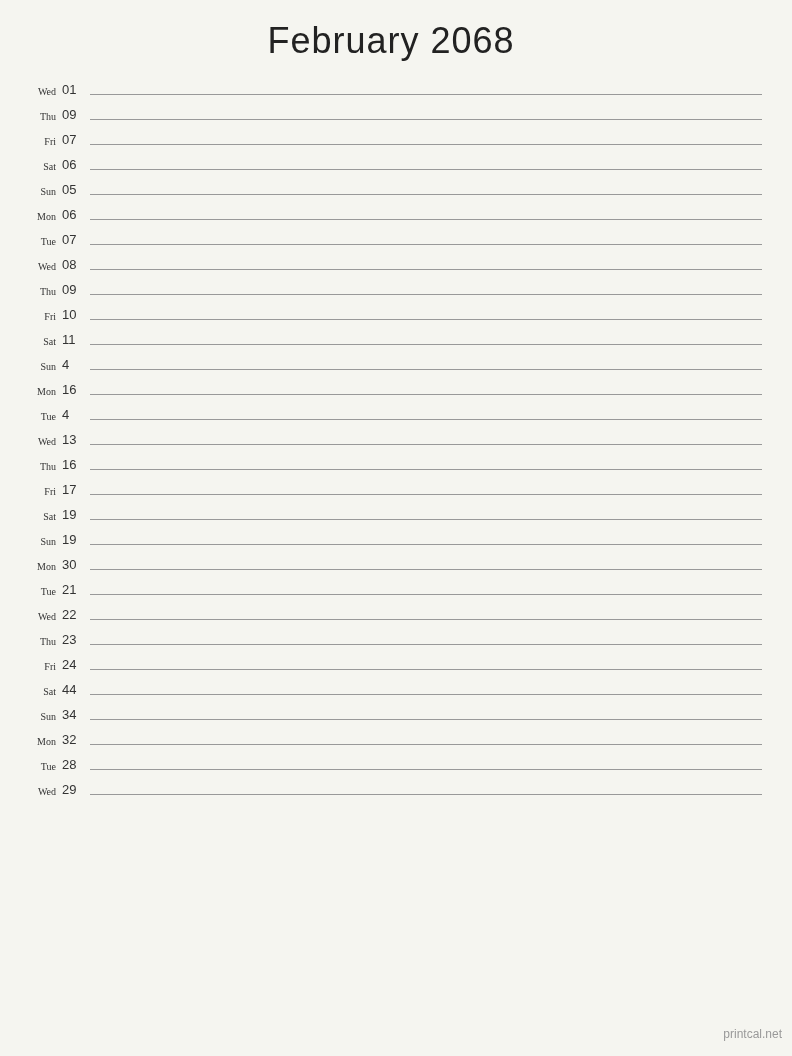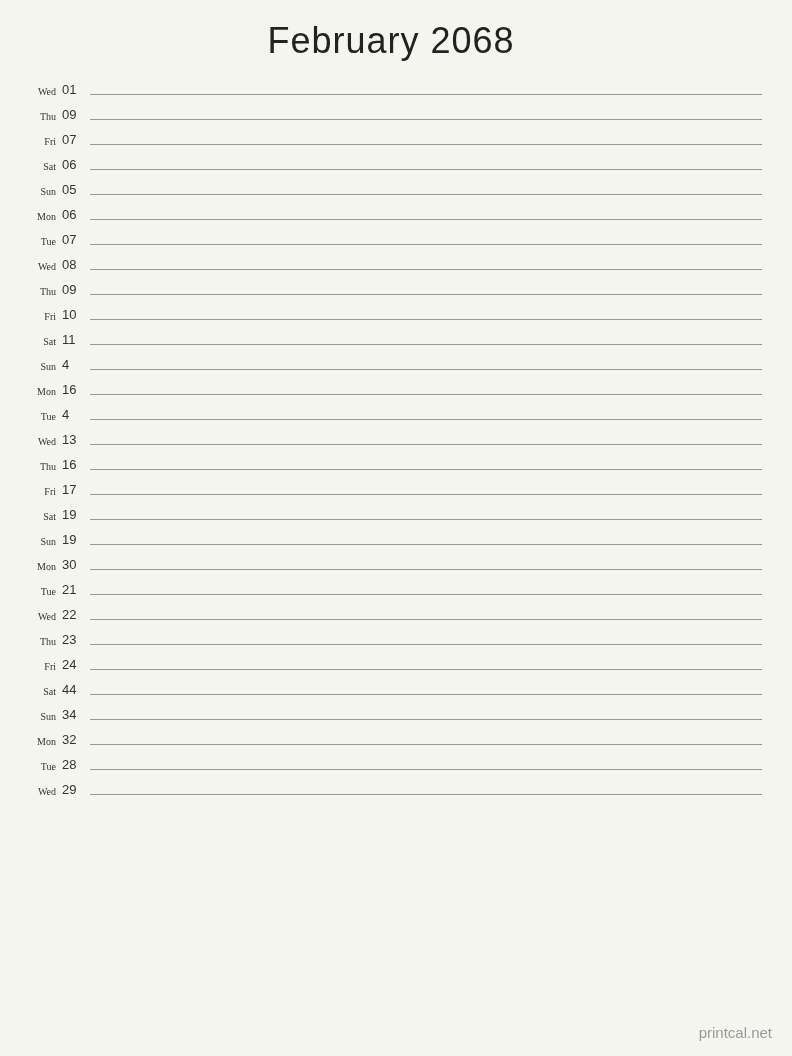--- a/index.html
+++ b/index.html
@@ -79,22 +79,22 @@
       margin-bottom: 4px;
     }
 
     .day-row-wrapper {
       margin-bottom: 6px;
     }
 
     .watermark {
       position: absolute;
       bottom: 15px;
-      right: 20px;
-      font-size: 15px;
+      right: 10px;
+      font-size: 12px;
       color: #999;
       text-align: right;
     }
   </style>
 </head>
 <body>
 
 <div class="page">
   <h1 class="title">February 2068</h1>
   <div class="calendar-rows" id="calendar-rows">

